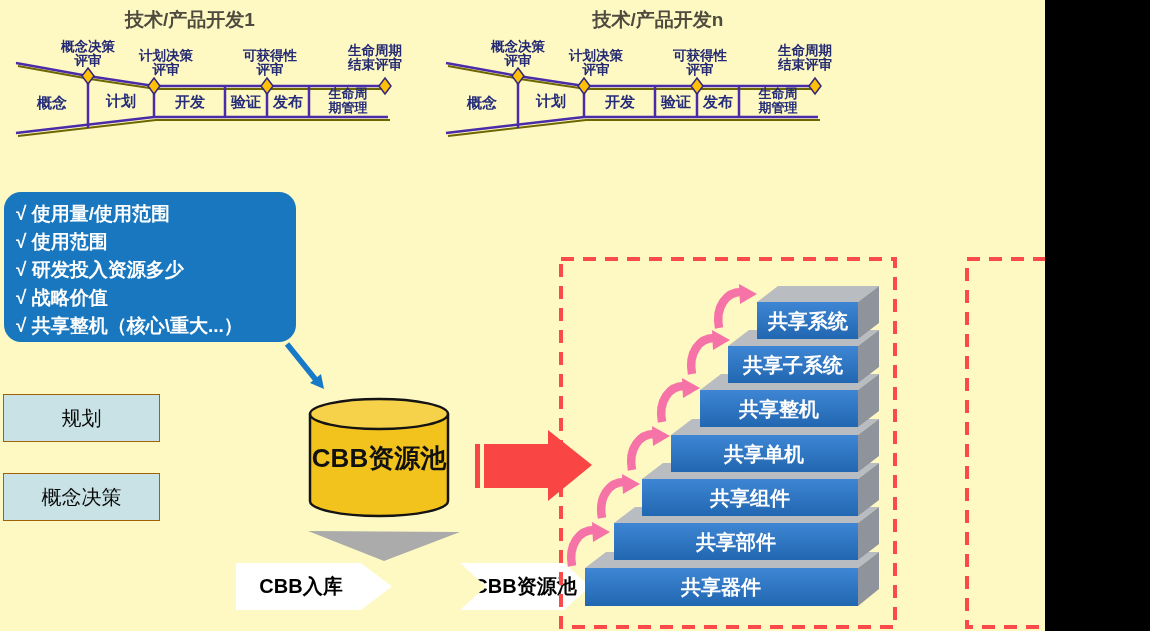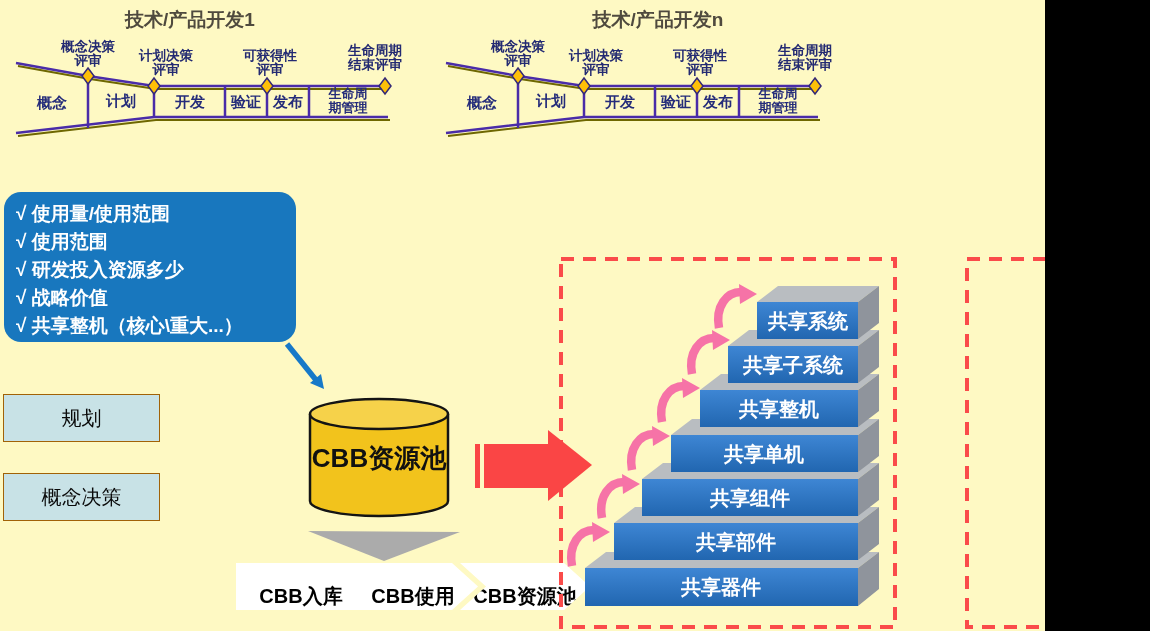--- a/index.html
+++ b/index.html
@@ -16,21 +16,21 @@
   .tl-shadow{stroke:#6e6700;stroke-width:2;fill:none;}
   .tl-diamond{fill:#ffc007;stroke:#332878;stroke-width:1.5;}
   
   .checklist{left:4px;top:192px;width:276px;height:138px;background:#1877be;border-radius:17px;
              padding:8px 4px 4px 12px;color:#fff;font-size:19px;font-weight:600;line-height:28px;}
   
   .sidebox{width:155px;height:46px;background:#c8e2e6;border:1px solid #a16207;color:#0a0a0a;
            font-size:20px;display:flex;align-items:center;justify-content:center;}
   
   .chev{top:563px;height:47px;background:#fff;color:#000;font-size:20px;font-weight:bold;
-        display:flex;align-items:flex-end;justify-content:center;}
+        display:flex;align-items:center;justify-content:center;}
   .chev-first{clip-path:polygon(0 0,80% 0,100% 50%,80% 100%,0 100%);padding-right:26px;}
   .chev-mid{clip-path:polygon(0 0,80% 0,100% 50%,80% 100%,0 100%,20% 50%);}
   
   .step-label{font-size:20px;font-weight:bold;fill:#ffffff;text-anchor:middle;}
   .step-top{fill:#b9bdc1;}
   .step-side{fill:#8f949c;}
   .swoosh-tail{stroke:#f673a7;stroke-width:8.5;fill:none;}
   .swoosh-head{fill:#f673a7;}
   .dashedbox{fill:none;stroke:#fa4b4a;stroke-width:4;stroke-dasharray:13 9;}
 </style>
@@ -149,23 +149,20 @@
     <text x="74" y="72" text-anchor="middle" font-size="26" font-weight="bold" fill="#111">CBB资源池</text>
   </svg>
 
   <svg class="abs" style="left:300px;top:528px" width="170" height="36" viewBox="0 0 170 36">
     <polygon points="8,3 160,4 84,33" fill="#ababab"></polygon>
   </svg>
 
   <div class="abs chev chev-first" style="left:236px;width:130px">
     <span>CBB入库</span>
   </div>
-  <div class="abs chev chev-mid" style="left:348px;width:130px">
-    <span>CBB使用</span>
-  </div>
   <div class="abs chev chev-mid" style="left:460px;width:130px">
     <span>CBB资源池</span>
   </div>
 
   <svg class="abs" style="left:558px;top:256px" width="342" height="376" viewBox="0 0 342 376">
     <rect class="dashedbox" x="3" y="3" width="334" height="368"></rect>
   </svg>
   <svg class="abs" style="left:964px;top:256px" width="190" height="376" viewBox="0 0 190 376">
     <rect class="dashedbox" x="3" y="3" width="182" height="368"></rect>
   </svg>

